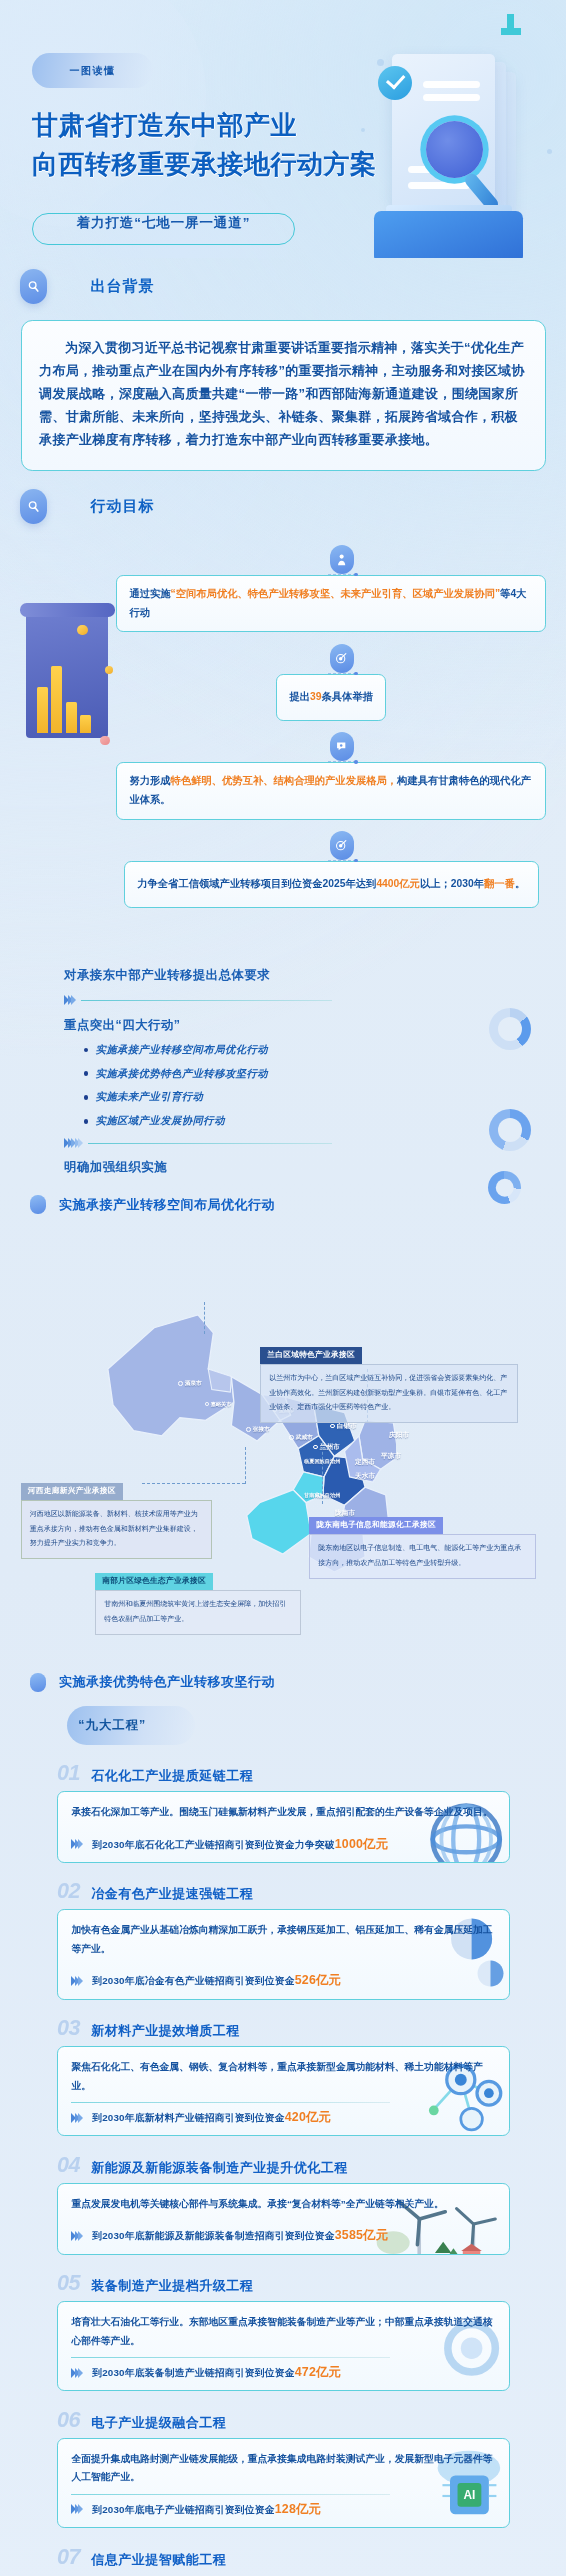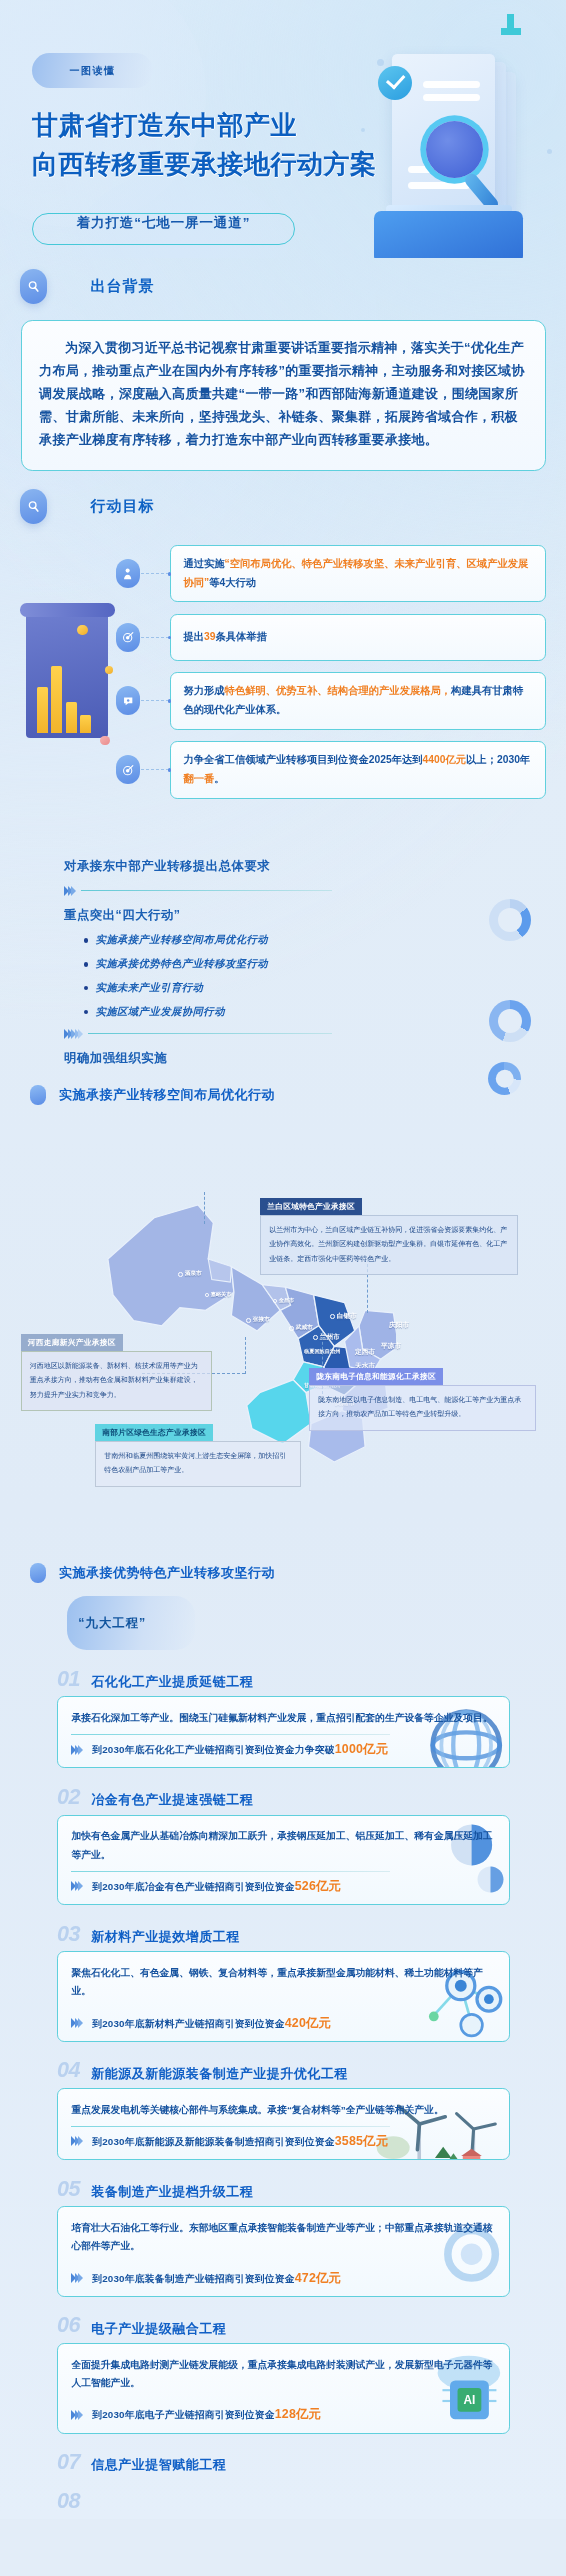--- a/index.html
+++ b/index.html
@@ -116,21 +116,21 @@
     background:linear-gradient(180deg,#fbfdff,#f2f8fe);
     padding:15.5px 17.5px 18.5px 17.5px;
   }
   .bg-card p {
     font-size:13px; line-height:23px; color:#15529f; text-indent:2em; font-weight:bold;
     letter-spacing:0.3px;
   }
 
   
   .goals { position:relative; margin-top:20.6px; padding-bottom:7.2px; }
-  .goal-row { display:flex; align-items:center; margin-bottom:11.3px; padding-left:116px; position:relative; }
+  .goal-row { display:flex; align-items:center; margin-bottom:11.3px; padding-left:116px; position:relative;flex-direction:column; }
   .goal-icon {
     width:24px; height:29px; border-radius:12.4px;
     background:linear-gradient(165deg,#8ab8f2,#5b8ce5);
     display:flex; align-items:center; justify-content:center; flex:0 0 auto;
     color:#fff;
   }
   .goal-dash { width:28px; border-top:1px dashed #9dc2ea; margin:0 1px; position:relative; }
   .goal-dash:after { content:""; position:absolute; right:-2.1px; top:-2.1px; width:3.6px; height:3.6px; border-radius:50%; background:#5b8ce5;}
   .goal-box {
     flex:1; border:0.8px solid #5fd0dd; border-radius:7.2px;
@@ -196,42 +196,42 @@
     background:linear-gradient(165deg,#8fbcf4,#5a8ce5); flex:0 0 auto;
   }
   .act-head-title { margin-left:13.4px; font-size:13px; font-weight:bold; color:#1160c6; letter-spacing:0.5px;}
 
   
   .map-wrap { position:relative; height:453px; margin-top:5.2px; }
   .map-svg { position:absolute; left:77px; top:46px; }
   .map-label { position:absolute; color:#fff; font-size:5.7px; font-weight:bold; white-space:nowrap;
     text-shadow:0 0.5px 1px rgba(40,70,130,.45); display:flex; align-items:center; }
   .map-pin { width:4.6px;height:4.6px;border:1px solid #fff; border-radius:50%; margin-right:2.1px; flex:0 0 auto;}
-  .callout { position:absolute; }
+  .callout { position:absolute;margin-top:39px; }
   .callout-title {
     display:inline-block; padding:3.6px 7.2px; font-size:7.7px; font-weight:bold; color:#fff; letter-spacing:0.3px;
   }
   .callout-body {
     border:0.5px solid #aebfd6; padding:6.7px 8.2px 7.7px 8.2px;
     font-size:7px; line-height:14.4px; color:#1b4687; background:rgba(219,230,246,.62);
   }
   .c-lanbai .callout-title { background:#2a4f8f; }
   .c-lanbai .callout-body { background:rgba(216,228,245,.75); border-color:#b6c6dc;}
   .c-longdong .callout-title { background:#7b8fe8; }
   .c-longdong .callout-body { background:rgba(224,232,250,.7); border-color:#b8c2e4;}
   .c-hexi .callout-title { background:#96accd; }
   .c-hexi .callout-body { background:rgba(222,228,243,.7); border-color:#b3c4b6;}
   .c-nanbu .callout-title { background:#5fd3e2; color:#0d4d79;}
   .c-nanbu .callout-body { background:rgba(226,234,246,.7); border-color:#bcc8d8;}
   .dashline { position:absolute; border-left:0.8px dashed #6f9ccf; }
   .dashline.h { border-left:none; border-top:0.8px dashed #6f9ccf; }
 
   
   .tag-9 {
-    margin:13.4px 0 0 67px; width:128px; height:54px; border-radius:19.6px;
+    margin:13.4px 0 0 67px; width:128px; height:39px; border-radius:19.6px;
     background:linear-gradient(100deg,#9cc0ef 0%, #cfe0f6 60%, rgba(222,235,250,.2) 100%);
     display:flex; align-items:center; padding-left:11.3px;
   }
   .tag-9 span { font-size:12.4px; font-weight:bold; color:#12559f; letter-spacing:1px; }
   .proj { margin:18.5px 57px 0 57px; position:relative; }
   .proj-head { display:flex; align-items:flex-end; margin-bottom:7.2px; }
   .proj-num {
     font-size:21.6px; font-style:italic; font-weight:bold; color:#b9d1ef; line-height:20.6px;
     letter-spacing:-0.5px; flex:0 0 auto;
   }

